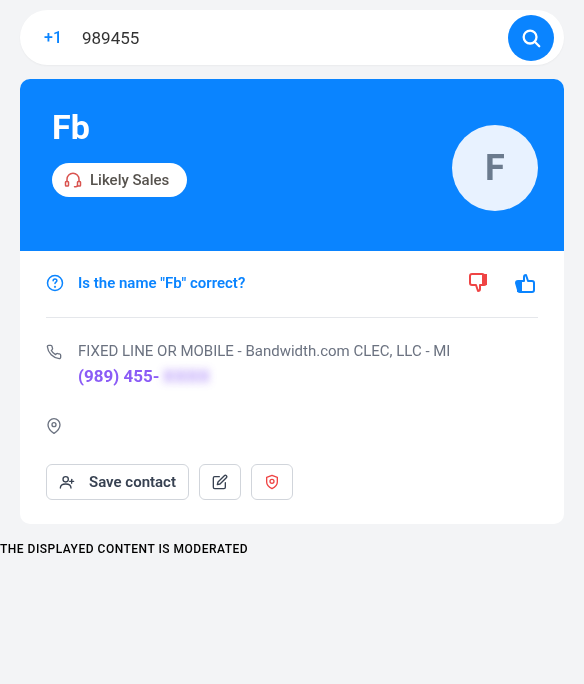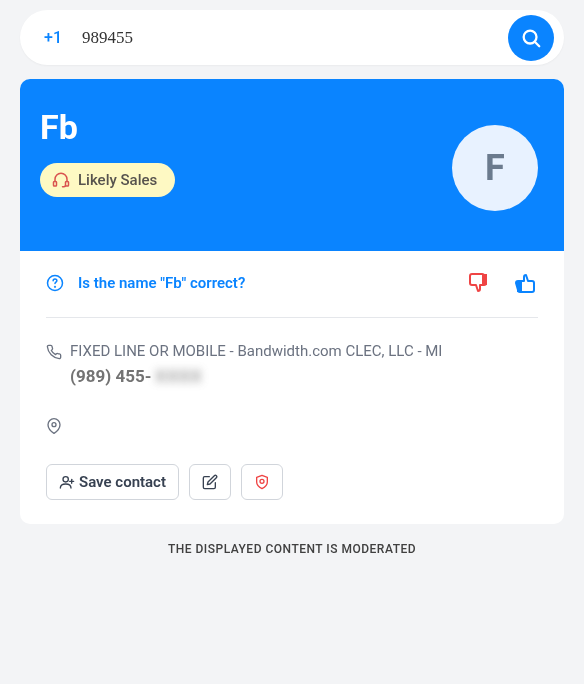--- a/index.html
+++ b/index.html
@@ -1,47 +1,47 @@
 <!DOCTYPE html>
 <html><head>
 <meta charset="utf-8">
 <style>
 * { margin:0; padding:0; box-sizing:border-box; font-family:-apple-system, BlinkMacSystemFont, "Segoe UI", Roboto, Helvetica, Arial, sans-serif; }
 body { background:#f3f4f6; width:584px; height:684px; overflow:hidden; }
 .search-bar { margin:10px 20px 14px; background:#fff; border-radius:34px; height:55px; display:flex; align-items:center; padding:0 10px 0 24px; box-shadow:0 1px 2px rgba(0,0,0,0.04); }
 .prefix { color:#0a84ff; font-size:16px; font-weight:500; margin-right:20px; }
-.search-input { flex:1; background:transparent; border:none; outline:none; font-size:17px; color:#333;font-family:Liberation Serif, serif; }
+.search-input { flex:1; background:transparent; border:none; outline:none; font-size:17px; color:#333; }
 .search-btn { width:46px; height:46px; border-radius:50%; background:#0a84ff; display:flex; align-items:center; justify-content:center; cursor:pointer; }
 .card { margin:0 20px; background:#fff; border-radius:10px; overflow:hidden; }
-.card-header { background:#0a84ff; padding:28px 20px 28px; position:relative; min-height:172px; }
+.card-header { background:#0a84ff; padding:28px 32px 28px; position:relative; min-height:172px; }
 .name { color:#fff; font-size:34px; font-weight:700; }
-.badge { display:inline-flex; align-items:center; background:#fef9c3; border-radius:22px; padding:8px 18px 8px 12px; margin-top:16px;text-align:right; }
+.badge { display:inline-flex; align-items:center; background:#ffffff; border-radius:22px; padding:8px 18px 8px 12px; margin-top:16px;text-align:right; }
 .badge-icon { color:#d9534f; margin-right:8px; display:flex; }
 .badge-text { color:#57534e; font-size:15px; font-weight:500; }
 .avatar { position:absolute; right:26px; top:46px; width:86px; height:86px; border-radius:50%; background:#e8f2ff; display:flex; align-items:center; justify-content:center; }
 .avatar-letter { color:#6b7b8e; font-size:36px; font-weight:700; }
 .card-body { padding:20px 26px 24px; }
 .verify-row { display:flex; align-items:center; justify-content:space-between; padding-bottom:22px; border-bottom:1px solid #e5e7eb; margin-bottom:24px; }
 .verify-left { display:flex; align-items:center; gap:14px; }
 .verify-q { color:#0a84ff; font-size:15px; font-weight:600; }
 .info-icon { color:#0a84ff; display:flex; }
 .thumbs { display:flex; gap:24px; }
 .thumb { cursor:pointer; display:flex; }
-.info-row { display:flex; gap:6px; margin-bottom:30px; }
+.info-row { display:flex; gap:14px; margin-bottom:30px; }
 .info-icon-col { color:#6b7280; display:flex; padding-top:2px; width:18px; }
 .info-label { color:#6b7280; font-size:15px; margin-bottom:6px; }
-.info-value { color:#737373; font-size:17px; font-weight:700; }
+.info-value { color:#8b5cf6; font-size:17px; font-weight:700; }
 .phone-value { display:flex; align-items:center; gap:4px; }
 .blur { filter:blur(4px); opacity:0.7; letter-spacing:1px; }
 .addr-line { display:flex; gap:6px; align-items:baseline; }
 .actions { display:flex; flex-wrap:wrap; gap:10px; }
-.action-btn { border:1px solid #d1d5db; background:#fff; border-radius:6px; padding:8px 12px; display:inline-flex; align-items:center; gap:4px; font-size:15px; font-weight:600; color:#374151; cursor:pointer; }
+.action-btn { border:1px solid #d1d5db; background:#fff; border-radius:6px; padding:8px 12px; display:inline-flex; align-items:center; gap:14px; font-size:15px; font-weight:600; color:#374151; cursor:pointer; }
 .action-btn svg { width:16px; height:16px; }
 .action-btn.spam { color:#ef4444; }
-.footer { text-align:center; color:#404040; font-size:12px; letter-spacing:0.5px; padding:18px 0 4px; font-weight:500; }
+.footer { color:#000000; font-size:12px; letter-spacing:0.5px; padding:18px 0 4px; font-weight:500; }
 </style>
 </head>
 <body>
 
 <div class="search-bar">
   <span class="prefix">+1</span>
   <input class="search-input" value="989455" style="">
   <div class="search-btn">
     <svg width="22" height="22" viewBox="0 0 24 24" fill="none" stroke="#fff" stroke-width="2.5" stroke-linecap="round">
         <circle cx="11" cy="11" r="7"></circle>

